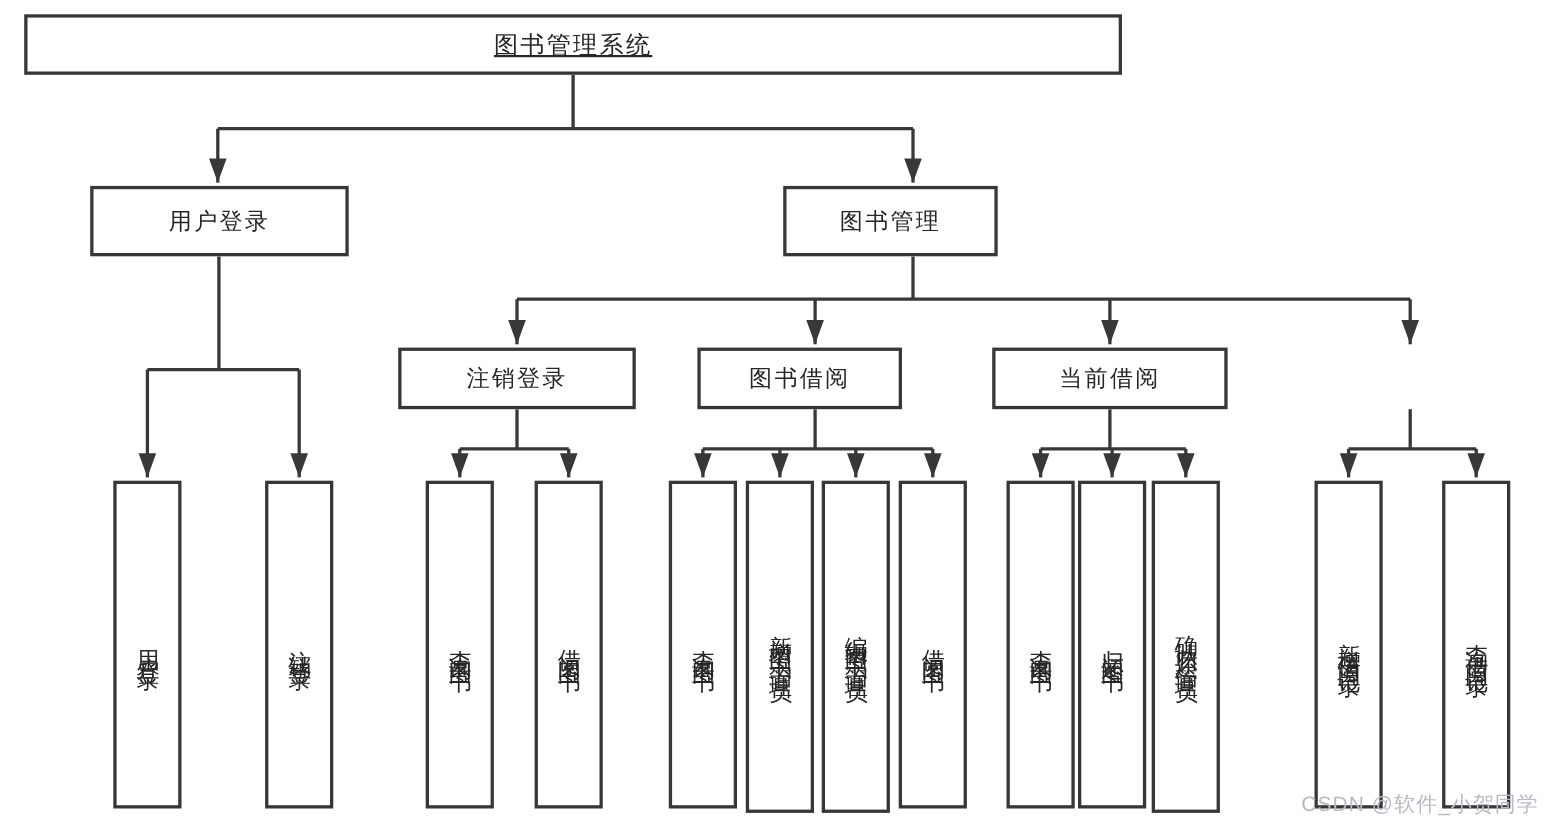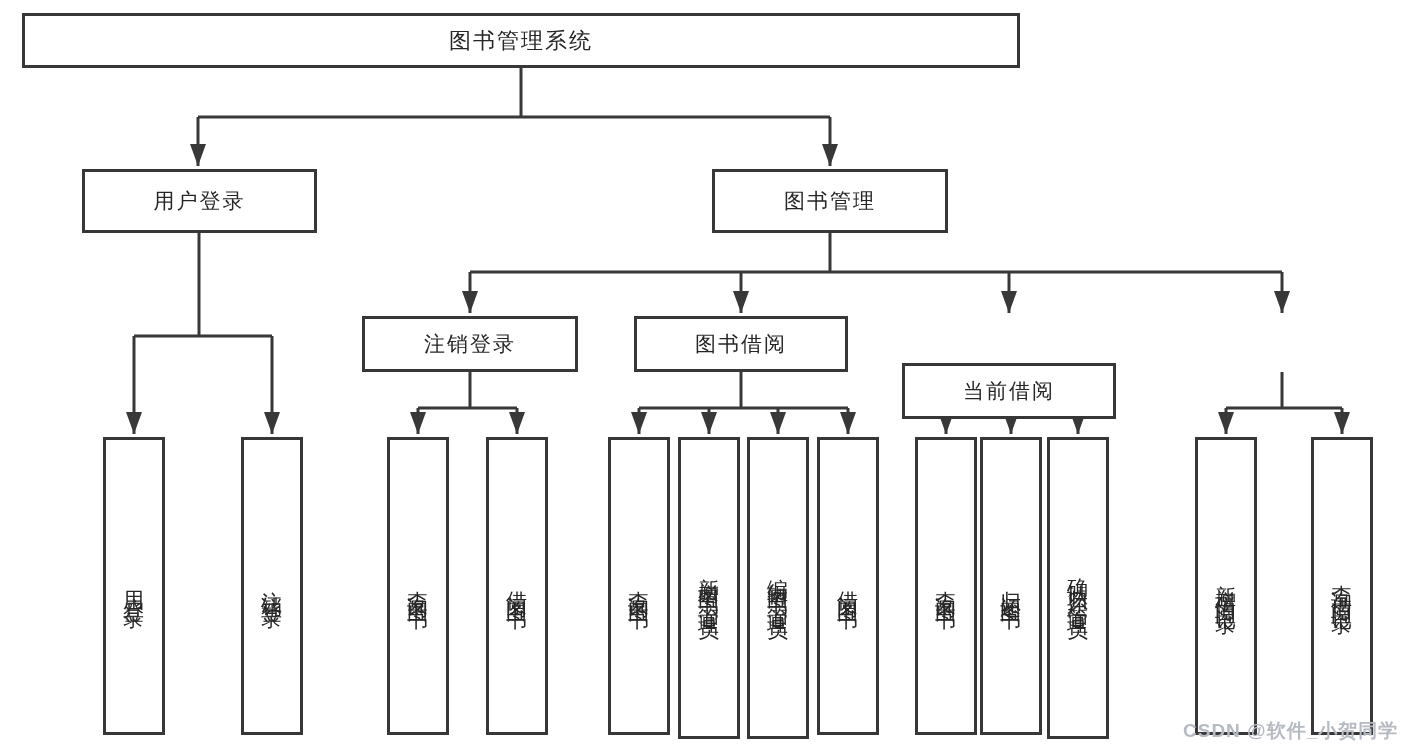--- a/index.html
+++ b/index.html
@@ -51,21 +51,20 @@
   }
   #watermark {
     position: absolute;
     left: 1183px;
     top: 718px;
     z-index: 5;
     font-size: 19px;
     color: #b6bac2;
     letter-spacing: 1px;
     white-space: nowrap;
-    font-weight: bold;
   }
 </style>
 </head>
 <body>
 
 <div id="canvas">
 
   <svg id="wires" viewBox="0 0 1405 747" xmlns="http://www.w3.org/2000/svg" aria-hidden="true">
     <defs>
       <marker id="arrow" viewBox="0 0 22 18" refX="22" refY="9" markerUnits="userSpaceOnUse" markerWidth="22" markerHeight="18" orient="auto">
@@ -109,28 +108,28 @@
       <path d="M1011,408 L1011,434" marker-end="url(#arrow)"></path>
       <path d="M1078,408 L1078,434" marker-end="url(#arrow)"></path>
 
       <path d="M1282,372 L1282,408"></path>
       <path d="M1226,408 L1342,408"></path>
       <path d="M1226,408 L1226,434" marker-end="url(#arrow)"></path>
       <path d="M1342,408 L1342,434" marker-end="url(#arrow)"></path>
     </g>
   </svg>
 
-  <div class="node h-node root-node" style="left:22px; top:13px; width:998px; height:55px;">图书管理系统</div>
+  <div class="node h-node root-node" style="left:22px; top:13px; width:998px; height:55px;text-decoration:underline;">图书管理系统</div>
 
   <div class="node h-node" style="left:82px; top:169px; width:235px; height:64px;">用户登录</div>
-  <div class="node h-node" style="left:712px; top:169px; width:236px; height:64px;">图书管理</div>
+  <div class="node h-node" style="left:712px; top:169px; width:195px; height:64px;">图书管理</div>
 
   <div class="node h-node" style="left:362px; top:316px; width:216px; height:56px;">注销登录</div>
-  <div class="node h-node" style="left:634px; top:316px; width:214px; height:56px;">图书借阅</div>
-  <div class="node h-node" style="left:902px; top:316px; width:214px; height:56px;margin-top:47px;">当前借阅</div>
+  <div class="node h-node" style="left:634px; top:316px; width:186px; height:56px;">图书借阅</div>
+  <div class="node h-node" style="left:902px; top:316px; width:214px; height:56px;">当前借阅</div>
 
   <div class="node v-node" style="left:103px; top:437px; width:62px; height:298px;">用户登录</div>
   <div class="node v-node" style="left:241px; top:437px; width:62px; height:298px;">注销登录</div>
 
   <div class="node v-node" style="left:387px; top:437px; width:62px; height:298px;">查询图书</div>
   <div class="node v-node" style="left:486px; top:437px; width:62px; height:298px;">借阅图书</div>
 
   <div class="node v-node" style="left:608px; top:437px; width:62px; height:298px;">查询图书</div>
   <div class="node v-node" style="left:678px; top:437px; width:62px; height:302px;">新增图书（管理员）</div>
   <div class="node v-node" style="left:747px; top:437px; width:62px; height:302px;">编辑图书（管理员）</div>

